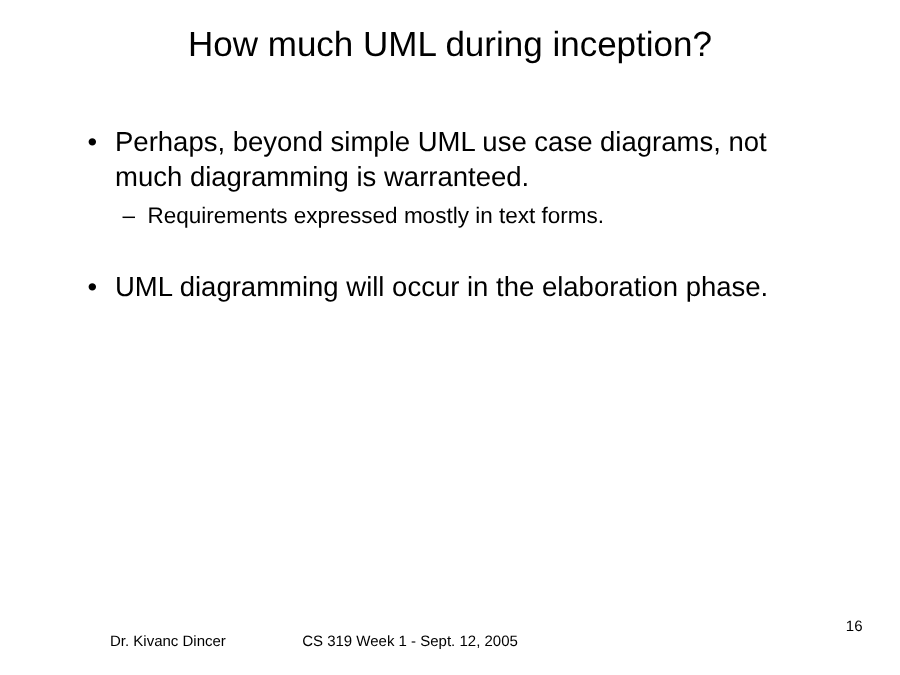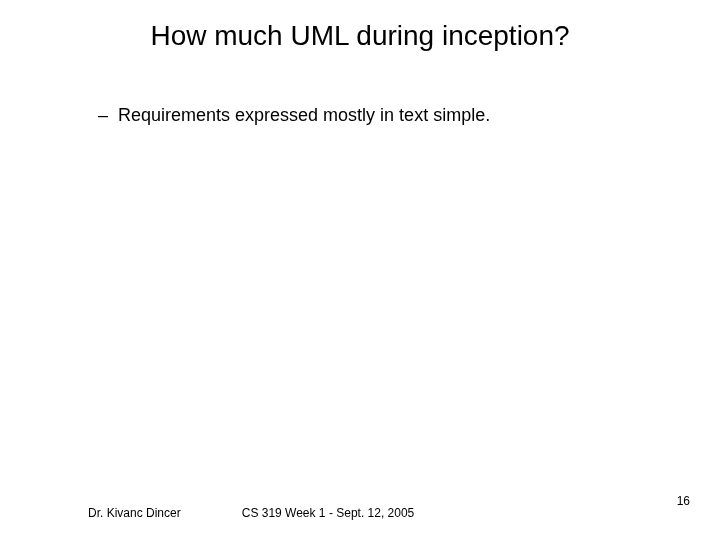--- a/index.html
+++ b/index.html
@@ -93,24 +93,30 @@
   }
 </style>
 </head>
 <body>
 
 <div class="slide">
 
   <div class="title">How much UML during inception?</div>
 
   <div class="body">
+    <div class="bullet-l1">
+      <span>Perhaps, beyond simple UML use case diagrams, not much diagramming is warranteed.</span>
+    </div>
     <div class="bullet-l2">
-      <span>Requirements expressed mostly in text simple.</span>
+      <span>Requirements expressed mostly in text forms.</span>
     </div>
     <div class="gap"></div>
+    <div class="bullet-l1">
+      <span>UML diagramming will occur in the elaboration phase.</span>
+    </div>
   </div>
 
   <div class="footer">
     <div class="footer-left">Dr. Kivanc Dincer</div>
     <div class="footer-center">CS 319 Week 1 - Sept. 12, 2005</div>
     <div class="footer-right">16</div>
   </div>
 
 </div>
 

